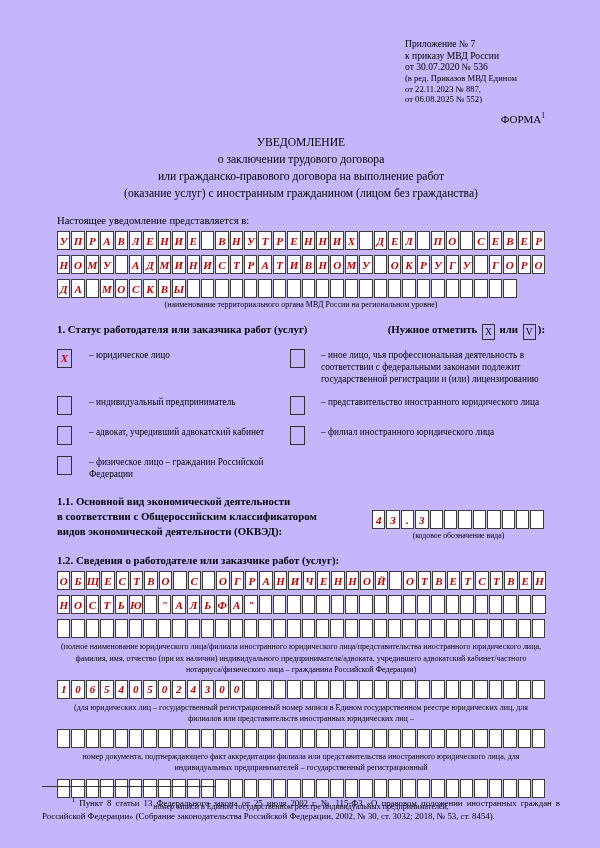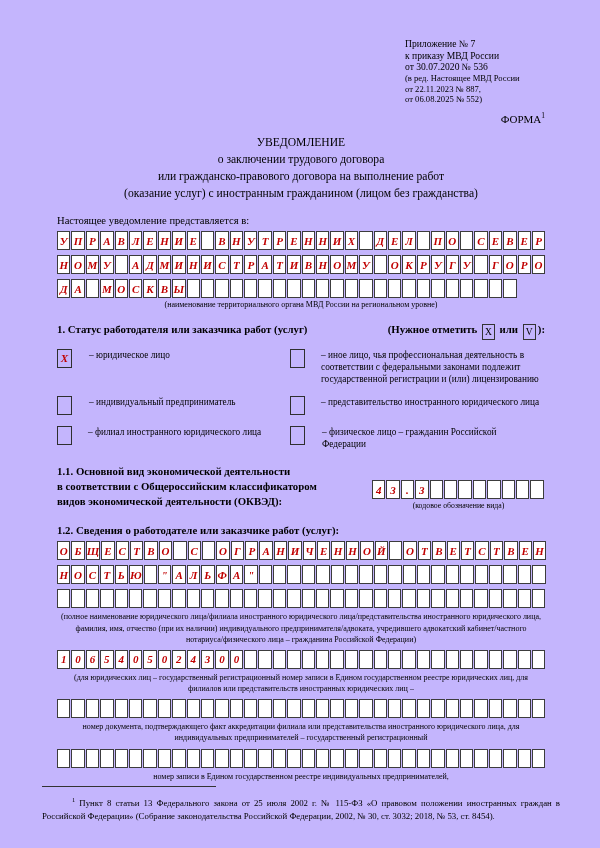--- a/index.html
+++ b/index.html
@@ -80,21 +80,21 @@
 </head>
 <body>
 
 <div class="page">
   <div class="content">
 
     <div class="hdr-ref">
       <div>Приложение № 7</div>
       <div>к приказу МВД России</div>
       <div>от 30.07.2020 № 536</div>
-      <div class="small">(в ред. Настоящее МВД России</div>
+      <div class="small">(в ред. Приказов МВД Едином</div>
       <div class="small">от 22.11.2023 № 887,</div>
       <div class="small">от 06.08.2025 № 552)</div>
     </div>
 
     <div class="forma"><span>ФОРМА</span><sup>1</sup></div>
 
     <div class="title">
       <div>УВЕДОМЛЕНИЕ</div>
       <div>о заключении трудового договора</div>
       <div>или гражданско-правового договора на выполнение работ</div>
@@ -230,20 +230,24 @@
         <span class="chk"></span>
         <span class="lbl">– иное лицо, чья профессиональная деятельность в соответствии с федеральными законами подлежит государственной регистрации и (или) лицензированию</span>
       </div>
       <div class="chk-item">
         <span class="chk"></span>
         <span class="lbl">– индивидуальный предприниматель</span>
       </div>
       <div class="chk-item rcol">
         <span class="chk"></span>
         <span class="lbl">– представительство иностранного юридического лица</span>
+      </div>
+      <div class="chk-item">
+        <span class="chk"></span>
+        <span class="lbl">– адвокат, учредивший адвокатский кабинет</span>
       </div>
       <div class="chk-item rcol">
         <span class="chk"></span>
         <span class="lbl">– филиал иностранного юридического лица</span>
       </div>
       <div class="chk-item">
         <span class="chk"></span>
         <span class="lbl">– физическое лицо – гражданин Российской Федерации</span>
       </div>
     </div>

